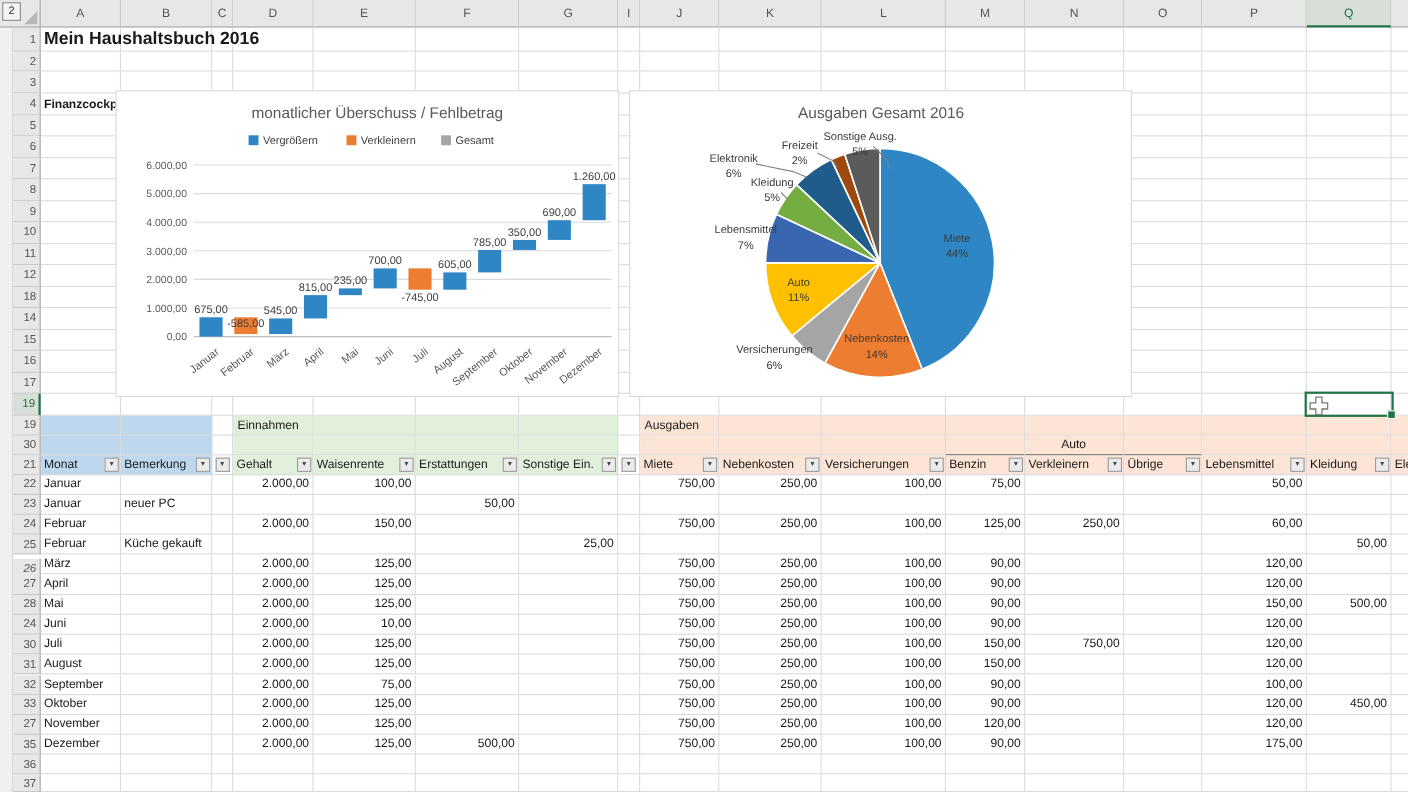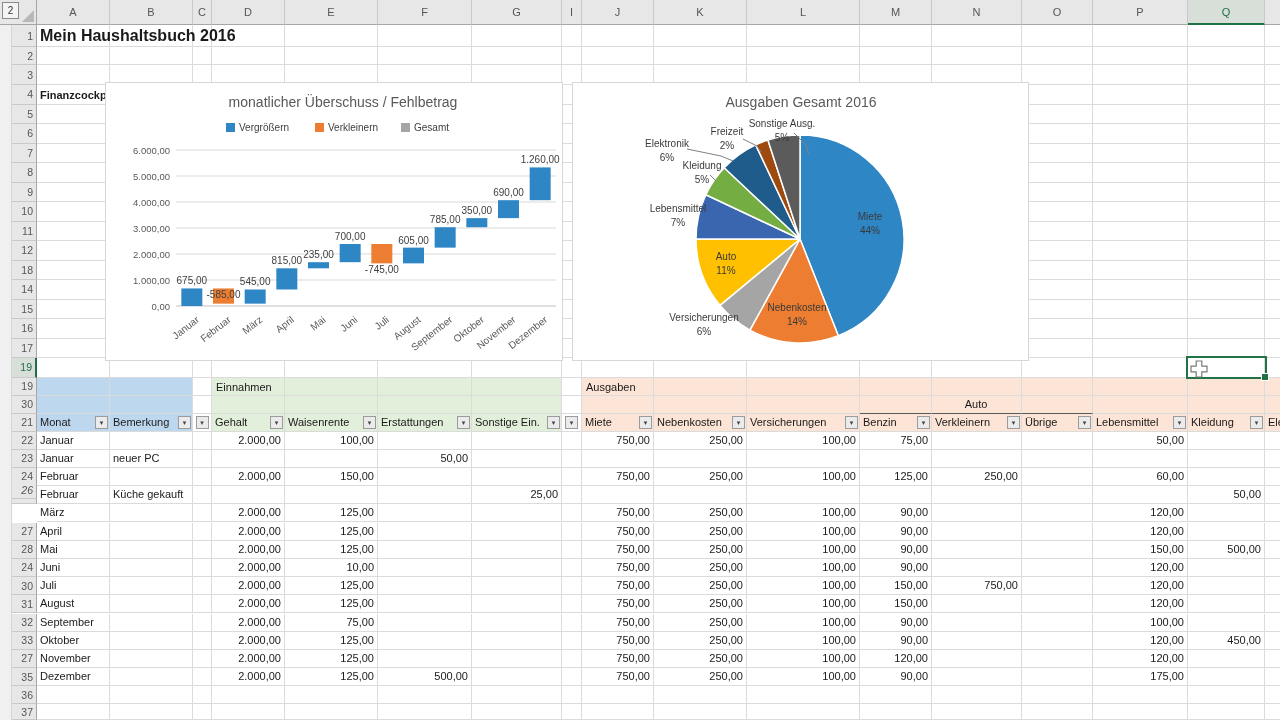--- a/index.html
+++ b/index.html
@@ -572,21 +572,21 @@
       <div class="cell" style="left: 562px; top: 486.1px; width: 20px; height: 18.2px; line-height: 17.2px;"></div>
       <div class="cell" style="left: 582px; top: 486.1px; width: 72px; height: 18.2px; line-height: 17.2px;"></div>
       <div class="cell" style="left: 654px; top: 486.1px; width: 93px; height: 18.2px; line-height: 17.2px;"></div>
       <div class="cell" style="left: 747px; top: 486.1px; width: 113px; height: 18.2px; line-height: 17.2px;"></div>
       <div class="cell" style="left: 860px; top: 486.1px; width: 72px; height: 18.2px; line-height: 17.2px;"></div>
       <div class="cell" style="left: 932px; top: 486.1px; width: 90px; height: 18.2px; line-height: 17.2px;"></div>
       <div class="cell" style="left: 1022px; top: 486.1px; width: 71px; height: 18.2px; line-height: 17.2px;"></div>
       <div class="cell" style="left: 1093px; top: 486.1px; width: 95px; height: 18.2px; line-height: 17.2px;"></div>
       <div class="cell num" style="left: 1188px; top: 486.1px; width: 77px; height: 18.2px; line-height: 17.2px;">50,00</div>
       <div class="cell" style="left: 1265px; top: 486.1px; width: 16px; height: 18.2px; line-height: 17.2px;"></div>
-      <div class="rowhdr" style="top: 481px; height: 18.2px; font-style: italic;">26</div>
+      <div class="rowhdr" style="top: 508px; height: 18.2px; font-style: italic;">26</div>
       <div class="cell txt" style="left: 37px; top: 504.3px; width: 73px; height: 18.2px; line-height: 17.2px;">März</div>
       <div class="cell" style="left: 110px; top: 504.3px; width: 83px; height: 18.2px; line-height: 17.2px;"></div>
       <div class="cell" style="left: 193px; top: 504.3px; width: 19px; height: 18.2px; line-height: 17.2px;"></div>
       <div class="cell num" style="left: 212px; top: 504.3px; width: 73px; height: 18.2px; line-height: 17.2px;">2.000,00</div>
       <div class="cell num" style="left: 285px; top: 504.3px; width: 93px; height: 18.2px; line-height: 17.2px;">125,00</div>
       <div class="cell" style="left: 378px; top: 504.3px; width: 94px; height: 18.2px; line-height: 17.2px;"></div>
       <div class="cell" style="left: 472px; top: 504.3px; width: 90px; height: 18.2px; line-height: 17.2px;"></div>
       <div class="cell" style="left: 562px; top: 504.3px; width: 20px; height: 18.2px; line-height: 17.2px;"></div>
       <div class="cell num" style="left: 582px; top: 504.3px; width: 72px; height: 18.2px; line-height: 17.2px;">750,00</div>
       <div class="cell num" style="left: 654px; top: 504.3px; width: 93px; height: 18.2px; line-height: 17.2px;">250,00</div>

